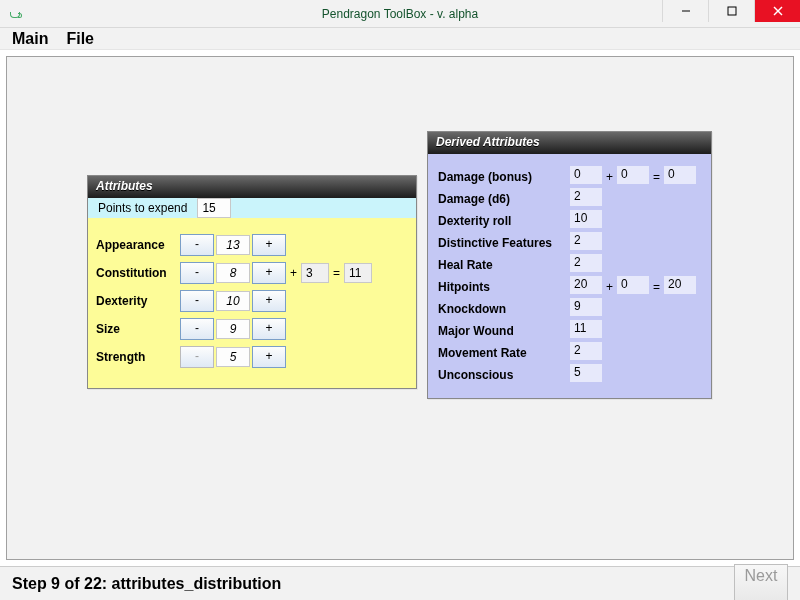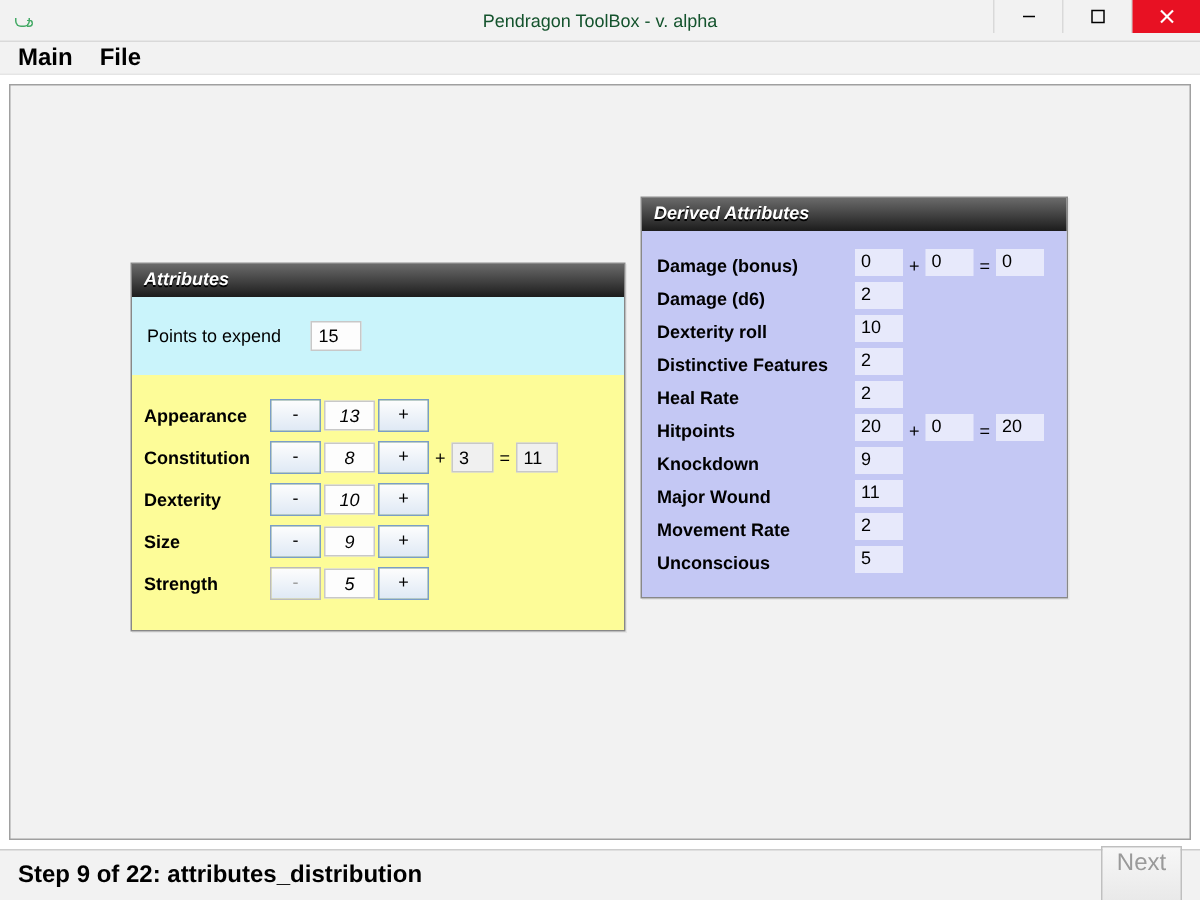--- a/index.html
+++ b/index.html
@@ -21,21 +21,21 @@
   
   .content { position:relative; height: calc(600px - 28px - 22px - 34px); padding:6px; }
   .work { border:1px solid #a0a0a0; width:100%; height:100%; position:relative; background:#f2f2f2;}
 
   .panel { position:absolute; border:1px solid #888; background:#fff; font-size:12px; box-shadow: 1px 1px 0 rgba(0,0,0,0.05);}
   .panel .phdr { height:22px; background: linear-gradient(#6a6a6a,#1c1c1c); color:#fff; font-weight:bold; font-style:italic; padding:3px 8px; text-shadow:0 1px 0 #000; font-size:12px;}
   .panel .pbody { padding:4px 6px; }
 
   
   #attrPanel { left:80px; top:118px; width:330px; }
-  #attrPanel .pts { background:#caf4fb; padding:16px 10px; display:flex; align-items:center; gap:20px; }
+  #attrPanel .pts { background:#caf4fb; padding:0 10px; display:flex; align-items:center; gap:10px; }
   #attrPanel .grid { background:#fdfc98; padding:10px 8px 14px 8px; }
   .arow { display:flex; align-items:center; gap:2px; margin:6px 0; }
   .arow .lbl { width:82px; font-weight:bold; }
   .btn { width:34px; height:22px; background:linear-gradient(#fdfdfd,#dfe9f5); border:1px solid #7a9ec7; font-size:12px; text-align:center; line-height:18px; cursor:default;}
   .btn.disabled { color:#9a9a9a; border-color:#bbb; }
   .val, .txt, .svt { height:20px; border:1px solid #c8c8c8; background:#fdfdfd; font-size:12px; padding:2px 4px; }
   .val { width:34px; text-align:center;font-style:italic; }
   .txt { width:34px; }
   .svt { width:28px; background:#f0f0f0; }
   .eq { padding:0 2px; }

